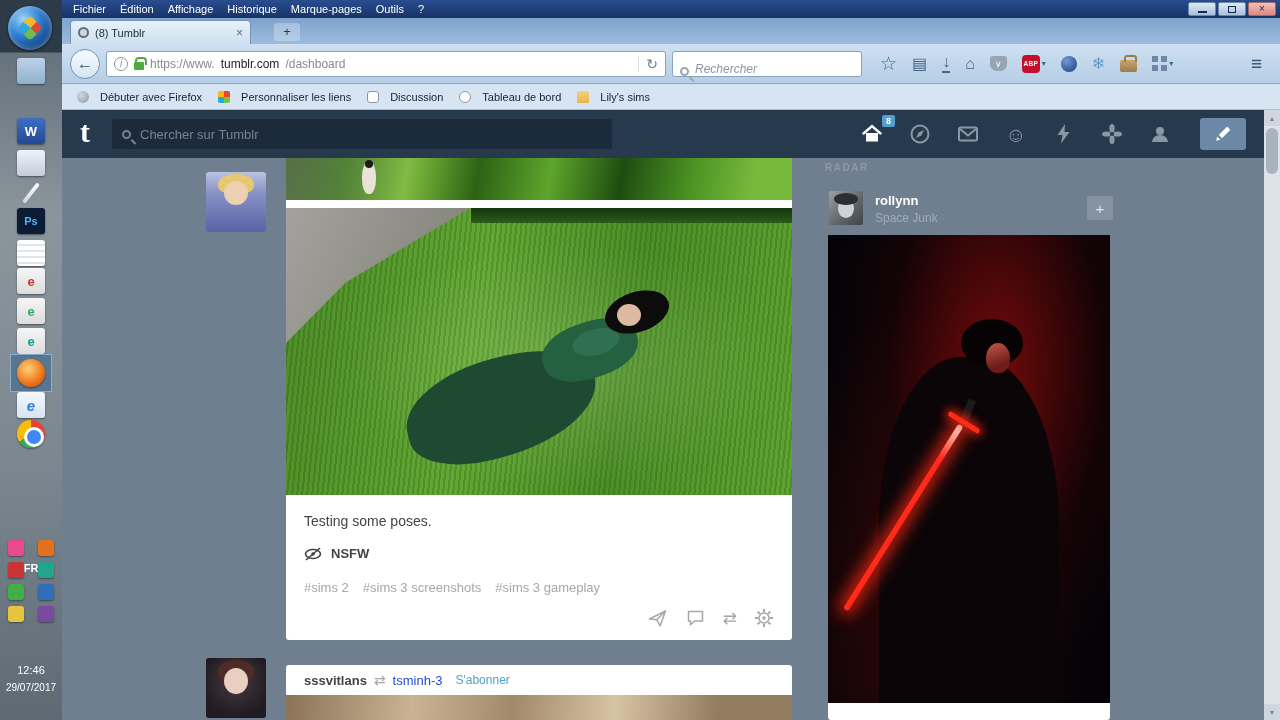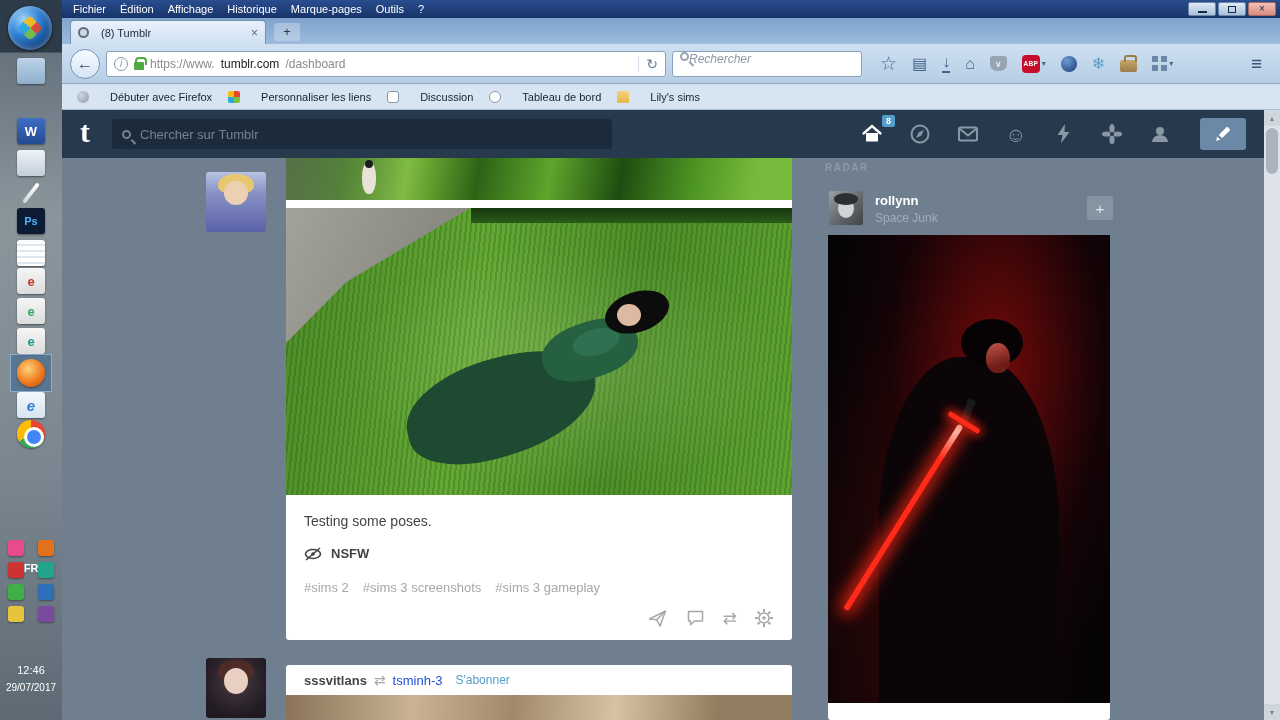--- a/index.html
+++ b/index.html
@@ -49,23 +49,23 @@
   .menubar .mi { padding:0 7px; height:100%; display:flex; align-items:center; cursor:default;text-align:center; }
   .winctl { position:absolute; right:4px; top:2px; display:flex; gap:2px; }
   .winctl span { width:28px; height:14px; border-radius:2px; display:flex; align-items:center; justify-content:center;
     font-size:10px; line-height:1; color:#122a44; }
   .wc-min,.wc-max { background:linear-gradient(#dde9f5,#a9c0da); border:1px solid #6d87a8; }
   .wc-min i { display:block; width:9px; height:2px; background:#122a44; margin-top:6px; }
   .wc-max i { display:block; width:8px; height:7px; border:1.5px solid #122a44; }
   .wc-close { background:linear-gradient(#f2c0b8,#d98a80); border:1px solid #a66a60; }
 
   .tabbar { position:absolute; left:0; top:18px; width:100%; height:26px; background:linear-gradient(#7fa3cc,#9cbbdd); }
-  .tab { position:absolute; left:8px; bottom:0; width:196px; height:24px; background:linear-gradient(#e8f1fa,#cfe0f1);
+  .tab { position:absolute; left:8px; bottom:0; width:181px; height:24px; background:linear-gradient(#e8f1fa,#cfe0f1);
     border:1px solid #7593b5; border-bottom:none; border-radius:4px 4px 0 0; display:flex; align-items:center;
-    padding:0 7px; font-size:11px; color:#1c2a38; gap:12px;margin-top:48px; }
+    padding:0 7px; font-size:11px; color:#1c2a38; gap:6px;margin-top:48px; }
   .tab .fav { width:11px; height:11px; border-radius:50%; border:2px solid #5d6f80; background:#cfd8e0; }
   .tab .title { flex:1; white-space:nowrap; overflow:hidden; }
   .tab .close { color:#5a6a7a; font-size:12px; }
   .newtab { position:absolute; left:212px; bottom:3px; width:26px; height:18px; background:rgba(255,255,255,.28);
     border-radius:3px; text-align:center; font-size:13px; color:#2a3a4a; line-height:18px; }
 
   .navbar { position:absolute; left:0; top:44px; width:100%; height:40px; background:linear-gradient(#cfe0f1,#b6cde5);
     border-bottom:1px solid #8fa9c4; display:flex; align-items:center; padding:0 8px; gap:6px; }
   .backbtn { width:30px; height:30px; border-radius:50%; background:linear-gradient(#f7fbff,#d5e5f3);
     border:1px solid #7593b5; display:flex; align-items:center; justify-content:center; color:#33506e;
@@ -73,21 +73,21 @@
   .urlbar { width:560px; height:26px; background:#fff; border:1px solid #87a3c0; border-radius:3px; display:flex;
     align-items:center; padding:0 7px; gap:6px; font-size:12px; flex:0 0 auto; }
   .info-ic { width:14px; height:14px; border-radius:50%; border:1px solid #8a97a5; color:#8a97a5; font-size:10px;
     display:flex; align-items:center; justify-content:center; font-style:italic; flex:0 0 auto; }
   .lock { width:10px; height:8px; background:#4faa41; border-radius:1px; position:relative; margin-top:4px; flex:0 0 auto; }
   .lock::before { content:""; position:absolute; left:1px; top:-5px; width:8px; height:6px; border:2px solid #4faa41;
     border-bottom:none; border-radius:4px 4px 0 0; }
   .url-scheme{ color:#8a8a8a; } .url-domain{ color:#222; } .url-path{ color:#8a8a8a; }
   .reload { margin-left:auto; border-left:1px solid #d7e0ea; padding-left:7px; color:#68809a; font-size:14px; }
   .searchbar { width:190px; height:26px; background:#fff; border:1px solid #87a3c0; border-radius:3px; display:flex;
-    align-items:flex-start; padding:0 7px; flex:0 0 auto; }
+    align-items:flex-end; padding:0 7px; gap:6px; flex:0 0 auto; }
   .searchbar input { border:none; outline:none; width:100%; font-size:12px; color:#555; background:transparent; font-family:inherit; }
   .searchbar input::placeholder { color:#8a97a5; font-style:italic; }
   .mag { width:9px; height:9px; border:2px solid #98a5b2; border-radius:50%; position:relative; flex:0 0 auto; }
   .mag::after { content:""; position:absolute; left:8px; top:7px; width:6px; height:2px; background:#98a5b2;
     transform:rotate(45deg); transform-origin:0 0; }
   .navicons { display:flex; align-items:center; gap:15px; margin-left:12px; color:#46658a; }
   .ni { font-size:16px; line-height:1; }
   .star { font-size:19px; color:#3e659a; }
   .dlwrap { border-bottom:2px solid #46658a; line-height:1; padding-bottom:1px; font-weight:bold; }
   .pocket { width:17px; height:15px; background:#97a5b2; border-radius:3px 3px 7px 7px; color:#fff; font-size:9px;
@@ -102,21 +102,21 @@
   .case::before { content:""; position:absolute; left:4px; top:-5px; width:9px; height:5px; border:2px solid #9a7b4a;
     border-bottom:none; border-radius:3px 3px 0 0; }
   .grid4 { width:15px; height:15px; background-image:linear-gradient(#6d87a8,#6d87a8),linear-gradient(#6d87a8,#6d87a8),
     linear-gradient(#6d87a8,#6d87a8),linear-gradient(#6d87a8,#6d87a8); background-size:6px 6px;
     background-position:0 0,9px 0,0 9px,9px 9px; background-repeat:no-repeat; }
   .spacer { flex:1; }
   .hamb { font-size:19px; color:#3d5a7a; margin-right:10px; }
 
   .bookmarksbar { position:absolute; left:0; top:85px; width:100%; height:25px; background:#d7e5f3;
     border-bottom:1px solid #a8bcd2; display:flex; align-items:center; gap:2px; padding:0 8px; font-size:11px; color:#16222e; }
-  .bm { display:flex; align-items:center; gap:21px; padding:0 7px; height:100%; }
+  .bm { display:flex; align-items:center; gap:11px; padding:0 7px; height:100%; }
   .bm-ic { width:12px; height:12px; border-radius:2px; flex:0 0 auto; }
   .bm-globe { border-radius:50%; background:radial-gradient(circle at 35% 35%, #cfd8e0, #8a97a5); }
   .bm-tiles { background:conic-gradient(#e8452c 0 25%, #7bc143 0 50%, #29a8e0 0 75%, #fbbc12 0); }
   .bm-bubble { background:#fff; border:1px solid #8a97a5; border-radius:3px; }
   .bm-clock { background:#fff; border:1px solid #8a97a5; border-radius:50%; }
   .bm-folder { background:linear-gradient(#f6d27c,#e8b54c); border-radius:2px 2px 1px 1px; }
 
   
   .viewport { position:absolute; left:0; top:110px; width:1202px; height:610px; background:#6f7f90; overflow:hidden; }
   .thdr { position:absolute; left:0; top:0; width:100%; height:48px; background:#273a4d; display:flex; align-items:center;

